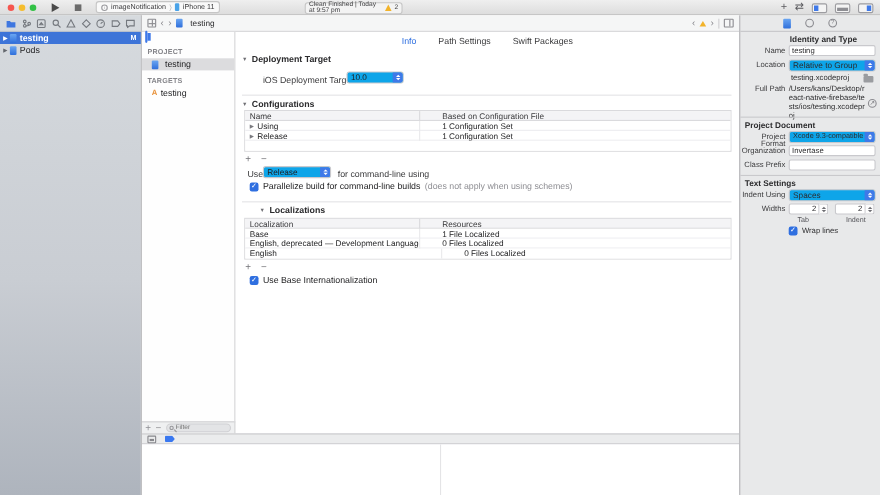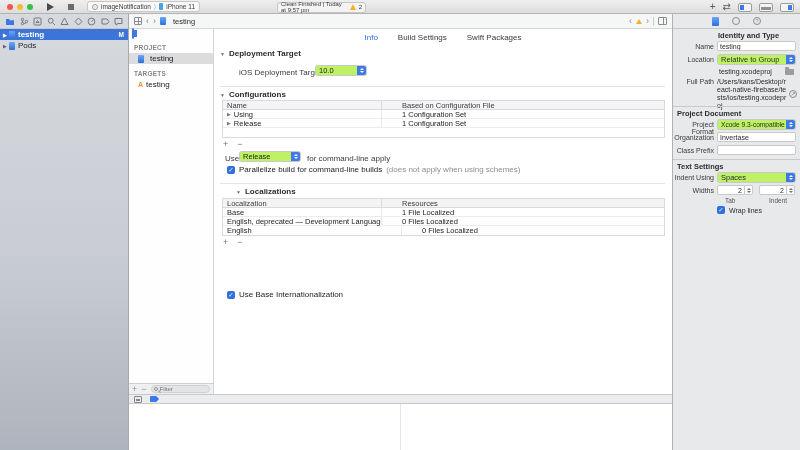--- a/index.html
+++ b/index.html
@@ -100,22 +100,22 @@
   .c1{width:158px;padding-left:4px;display:flex;align-items:center;gap:3px;overflow:hidden;white-space:nowrap;}
   .c2{flex:1;padding-left:20px;border-left:1px solid #e9e9ec;overflow:hidden;white-space:nowrap;}
   .trow.hd .c2{border-left:1px solid #dadadd;}
   .rdisc{font-size:5px;color:#7a7a7f;}
 
   .pm{position:absolute;display:flex;gap:9px;color:#737378;font-size:9px;}
   .checkbox{width:8px;height:8px;background:#2f6fe0;border-radius:2px;color:#fff;font-size:6.5px;
     line-height:8px;text-align:center;display:inline-block;flex:none;}
   .note{color:#8e8e93;}
 
-  .popup{height:11px;background:#bef264;border:1px solid #c9c9cd;border-radius:2.5px;display:flex;
-    align-items:center;font-size:7.5px;}
+  .popup{height:11px;background:#0ea5e9;border:1px solid #c9c9cd;border-radius:2.5px;display:flex;
+    font-size:7.5px;}
   .popup .ptext{flex:1;padding:0 3px;overflow:hidden;white-space:nowrap;}
   .pbtn{width:9px;align-self:stretch;background:#3f79e8;border-radius:0 2px 2px 0;display:flex;
     flex-direction:column;align-items:center;justify-content:center;gap:1px;flex:none;}
   .pbtn .u{width:0;height:0;border-left:2px solid transparent;border-right:2px solid transparent;border-bottom:2.5px solid #fff;}
   .pbtn .d{width:0;height:0;border-left:2px solid transparent;border-right:2px solid transparent;border-top:2.5px solid #fff;}
 
   #debugbar{position:absolute;left:0;bottom:46px;right:0;height:10px;background:#ebeced;
     border-top:1px solid #c9c9cc;border-bottom:1px solid #c9c9cc;display:flex;align-items:center;gap:8px;padding-left:5px;}
   .dbg-toggle{width:8px;height:7px;border:1px solid #87878c;border-radius:1px;position:relative;}
   .dbg-toggle:before{content:"";position:absolute;left:1px;right:1px;bottom:1px;height:2px;background:#87878c;}
@@ -288,21 +288,21 @@
     <span class="pm-glyph">+</span>
     <span class="pm-glyph">−</span>
     <span id="filter-field">
       <span class="mag"></span>
       <input id="filter-input" placeholder="Filter" style="">
     </span>
   </div>
 
   <div id="tabs">
     <span class="tab active">Info</span>
-    <span class="tab">Build Settings</span>
+    <span class="tab">Path Settings</span>
     <span class="tab">Swift Packages</span>
   </div>
 
   <div class="sec-h" style="top:35px;left:91px;">
     <span class="tri">▼</span>
     <span>Deployment Target</span>
   </div>
   <div class="abs" style="top:54px;left:110px;color:#3a3a3c;">iOS Deployment Target</div>
   <div class="popup abs" style="top:51px;left:186px;width:52px;">
     <span class="ptext">10.0</span>
@@ -346,21 +346,21 @@
     <span>−</span>
   </div>
   <div class="abs" style="top:140px;left:96px;color:#3a3a3c;">Use</div>
   <div class="popup abs" style="top:137px;left:110px;width:62px;">
     <span class="ptext">Release</span>
     <span class="pbtn">
         <i class="u"></i>
         <i class="d"></i>
       </span>
   </div>
-  <div class="abs" style="top:140px;left:178px;color:#3a3a3c;">for command-line apply</div>
+  <div class="abs" style="top:140px;left:178px;color:#3a3a3c;">for command-line using</div>
   <div class="abs" style="top:151px;left:98px;display:flex;gap:4px;align-items:center;">
     <span class="checkbox">✓</span>
     <span>Parallelize build for command-line builds</span>
     <span class="note">(does not apply when using schemes)</span>
   </div>
   <div class="sep" style="top:169px;"></div>
 
   <div class="sec-h" style="top:173px;left:107px;">
     <span class="tri">▼</span>
     <span>Localizations</span>
@@ -380,21 +380,21 @@
     </div>
     <div class="trow">
       <span class="c1">English</span>
       <span class="c2">0 Files Localized</span>
     </div>
   </div>
   <div class="pm" style="top:223px;left:94px;">
     <span>+</span>
     <span>−</span>
   </div>
-  <div class="abs" style="top:236px;left:98px;display:flex;gap:4px;align-items:flex-end;margin-top:40px;">
+  <div class="abs" style="top:236px;left:98px;display:flex;gap:4px;align-items:flex-end;">
     <span class="checkbox">✓</span>
     <span>Use Base Internationalization</span>
   </div>
 
   <div id="debugbar">
     <span class="dbg-toggle"></span>
     <span class="bp"></span>
   </div>
   <div id="debug-area">
     <div id="debug-split"></div>

